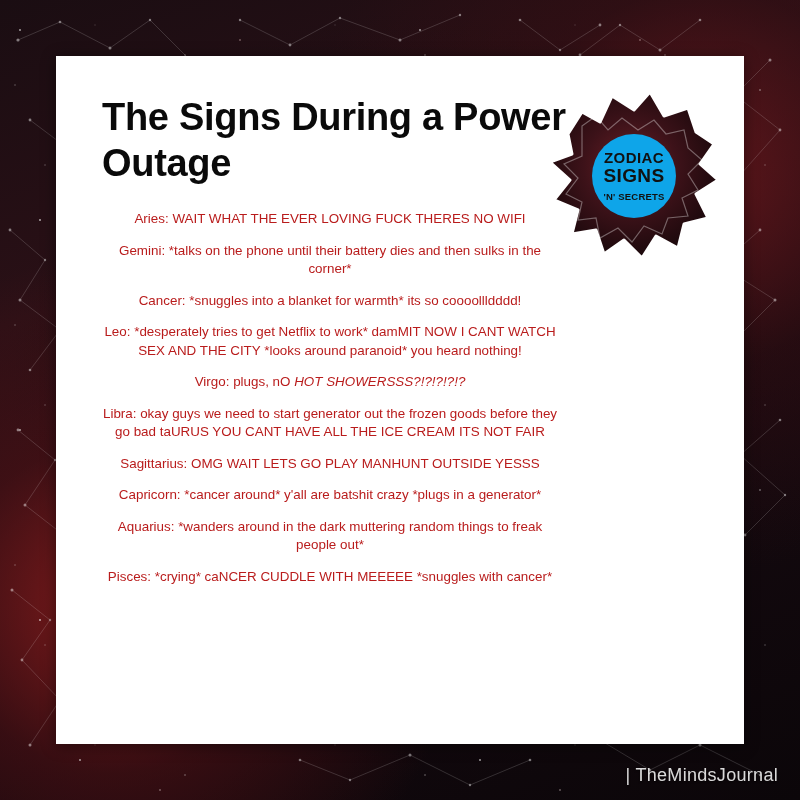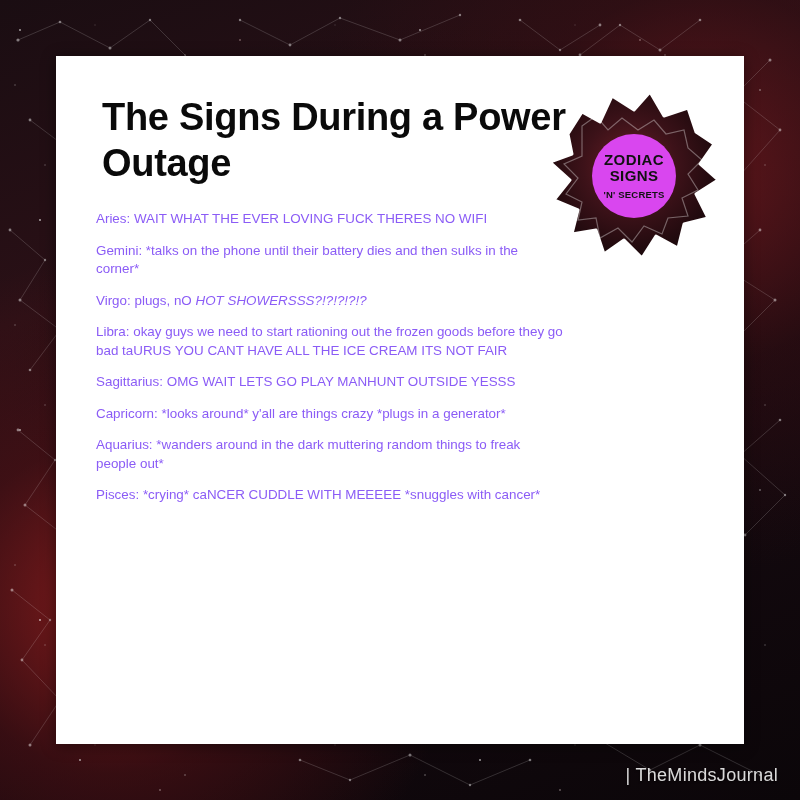--- a/index.html
+++ b/index.html
@@ -89,22 +89,23 @@
   }
   #list {
     position: absolute;
     left: 40px;
     top: 154px;
     width: 468px;
   }
   .entry {
     font-size: 13.4px;
     line-height: 18.5px;
-    color: #8b5cf6;
+    color: #b91c1c;
     margin-bottom: 13px;
+    text-align: center;
   }
   .entry .sign {
     font-weight: normal;
   }
   .entry.italic-part .ital {
     font-style: italic;
   }
   #badge {
     position: absolute;
     right: 18px;
@@ -116,30 +117,30 @@
     position: absolute;
     inset: 0;
   }
   #badge .circle {
     position: absolute;
     left: 54px;
     top: 52px;
     width: 84px;
     height: 84px;
     border-radius: 50%;
-    background: #d946ef;
+    background: #0ea5e9;
     display: flex;
     flex-direction: column;
     align-items: center;
     justify-content: center;
     line-height: 1.02;
     color: #111;
   }
   #badge .z1 { font-size: 15px; font-weight: bold; letter-spacing: 0.4px; }
-  #badge .z2 { font-size: 15px; font-weight: bold; letter-spacing: 0.4px; }
+  #badge .z2 { font-size: 19px; font-weight: bold; letter-spacing: 0.4px; }
   #badge .z3 { font-size: 9.5px; font-weight: bold; letter-spacing: 0.2px; margin-top: 7px;}
   #watermark {
     position: absolute;
     right: 22px;
     bottom: 14px;
     color: rgba(255,255,255,0.85);
     font-size: 18px;
     letter-spacing: 0.3px;
     text-shadow: 0 1px 2px rgba(0,0,0,0.6);
   }
@@ -261,31 +262,37 @@
       </div>
     </div>
 
     <div id="list">
       <div class="entry">
         <span class="sign">Aries: </span><span>WAIT WHAT THE EVER LOVING FUCK THERES NO WIFI</span>
       </div>
       <div class="entry">
         <span class="sign">Gemini: </span><span>*talks on the phone until their battery dies and then sulks in the corner*</span>
       </div>
+      <div class="entry">
+        <span class="sign">Cancer: </span><span>*snuggles into a blanket for warmth* its so coooollldddd!</span>
+      </div>
+      <div class="entry">
+        <span class="sign">Leo: </span><span>*desperately tries to get Netflix to work* damMIT NOW I CANT WATCH SEX AND THE CITY *looks around paranoid* you heard nothing!</span>
+      </div>
       <div class="entry italic-part">
         <span class="sign">Virgo: </span><span>plugs, nO </span><span class="ital">HOT SHOWERSSS?!?!?!?!?</span>
       </div>
       <div class="entry">
-        <span class="sign">Libra: </span><span>okay guys we need to start rationing out the frozen goods before they go bad taURUS YOU CANT HAVE ALL THE ICE CREAM ITS NOT FAIR</span>
+        <span class="sign">Libra: </span><span>okay guys we need to start generator out the frozen goods before they go bad taURUS YOU CANT HAVE ALL THE ICE CREAM ITS NOT FAIR</span>
       </div>
       <div class="entry">
         <span class="sign">Sagittarius: </span><span>OMG WAIT LETS GO PLAY MANHUNT OUTSIDE YESSS</span>
       </div>
       <div class="entry">
-        <span class="sign">Capricorn: </span><span>*looks around* y'all are things crazy *plugs in a generator*</span>
+        <span class="sign">Capricorn: </span><span>*cancer around* y'all are batshit crazy *plugs in a generator*</span>
       </div>
       <div class="entry">
         <span class="sign">Aquarius: </span><span>*wanders around in the dark muttering random things to freak people out*</span>
       </div>
       <div class="entry">
         <span class="sign">Pisces: </span><span>*crying* caNCER CUDDLE WITH MEEEEE *snuggles with cancer*</span>
       </div>
     </div>
 
   </div>

